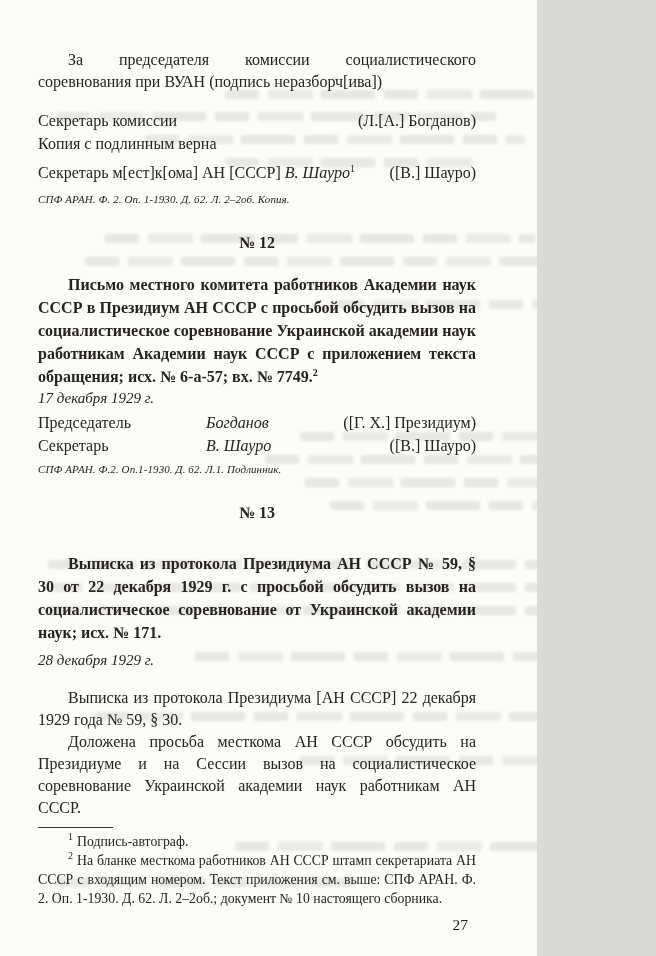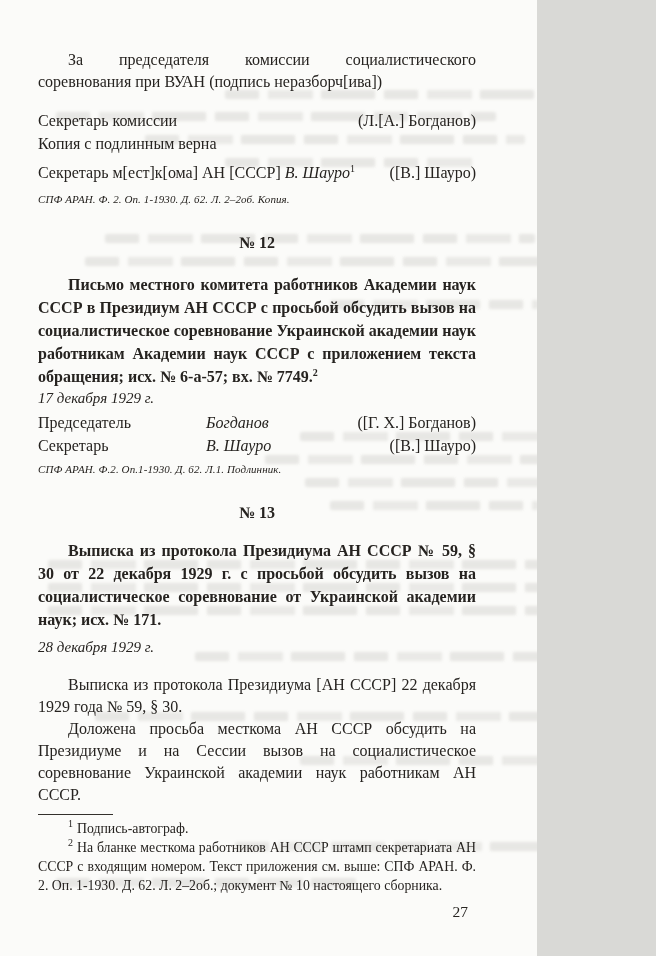--- a/index.html
+++ b/index.html
@@ -20,21 +20,21 @@
   .ind    { text-indent:30px; }
 
   .row    { display:flex; justify-content:space-between; align-items:baseline; }
   .mt17   { margin-top:17px; }
   .mt9    { margin-top:1px; }
   .mt7    { margin-top:7px; }
   .mt6    { margin-top:6px; }
   .mt4    { margin-top:4px; }
   .mt3    { margin-top:3px; }
   .mt11   { margin-top:11px; }
-  .mt15   { margin-top:15px; }
+  .mt15   { margin-top:28px; }
   .mt19   { margin-top:19px; }
   .mt24   { margin-top:24px; }
 
   .arch   { font-style:italic; font-size:11px; line-height:17px; letter-spacing:0.1px; }
 
   .docnum   { text-align:center; font-weight:bold; }
   .heading  { font-weight:bold; text-align:justify; text-indent:30px; line-height:23px; }
   .dategrp  { text-align:left; font-style:italic; font-size:15px; line-height:20px; }
   .addressee{ text-align:center; font-weight:bold; }
 
@@ -122,21 +122,21 @@
     <p class="heading mt19"><span>Письмо местного комитета работников Академии наук СССР в Президиум АН СССР с просьбой обсудить вызов на социалистическое соревнование Украинской академии наук работникам Академии наук СССР с приложением текста обращения; исх. № 6-а-57; вх. № 7749.</span><sup>2</sup></p>
 
     <p class="dategrp">17 декабря 1929 г.</p>
 
 
 
     <div class="sigtable mt3">
       <div class="srow">
         <span class="sigrole">Председатель</span>
         <span class="sigauto">Богданов</span>
-        <span class="signame">([Г. Х.] Богданов)</span>
+        <span class="signame">([Г. Х.] Президиум)</span>
       </div>
       <div class="srow">
         <span class="sigrole">Секретарь</span>
         <span class="sigauto">В. Шауро</span>
         <span class="signame">([В.] Шауро)</span>
       </div>
     </div>
 
     <p class="arch mt4">СПФ АРАН. Ф.2. Оп.1-1930. Д. 62. Л.1. Подлинник.</p>
 

